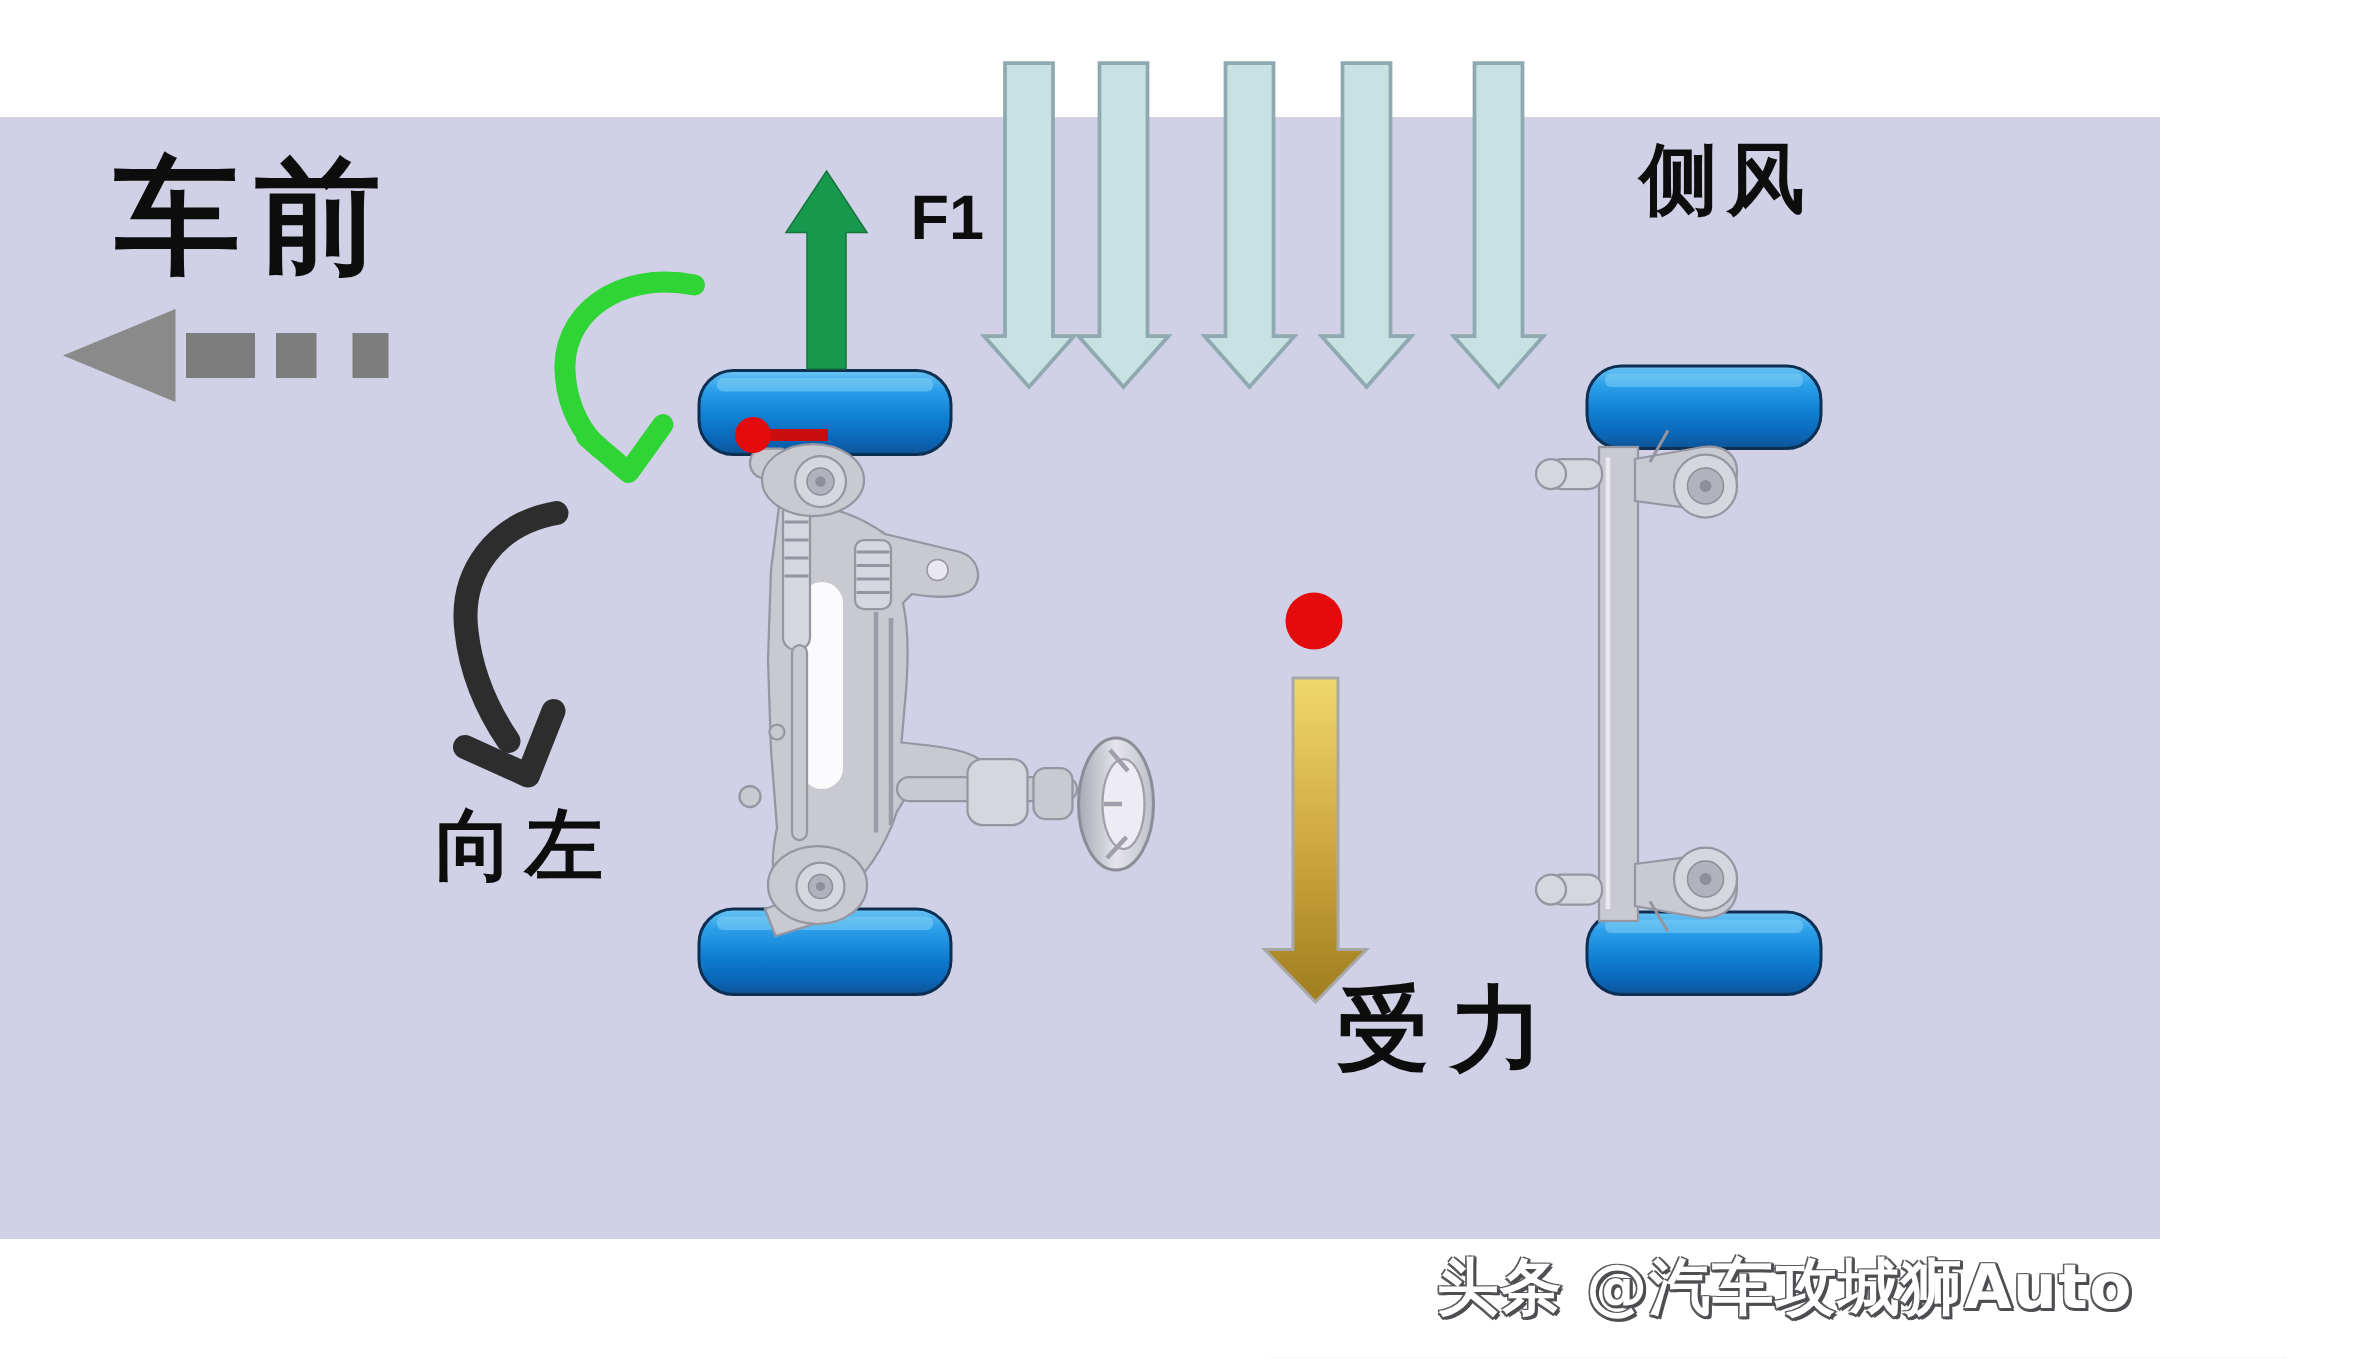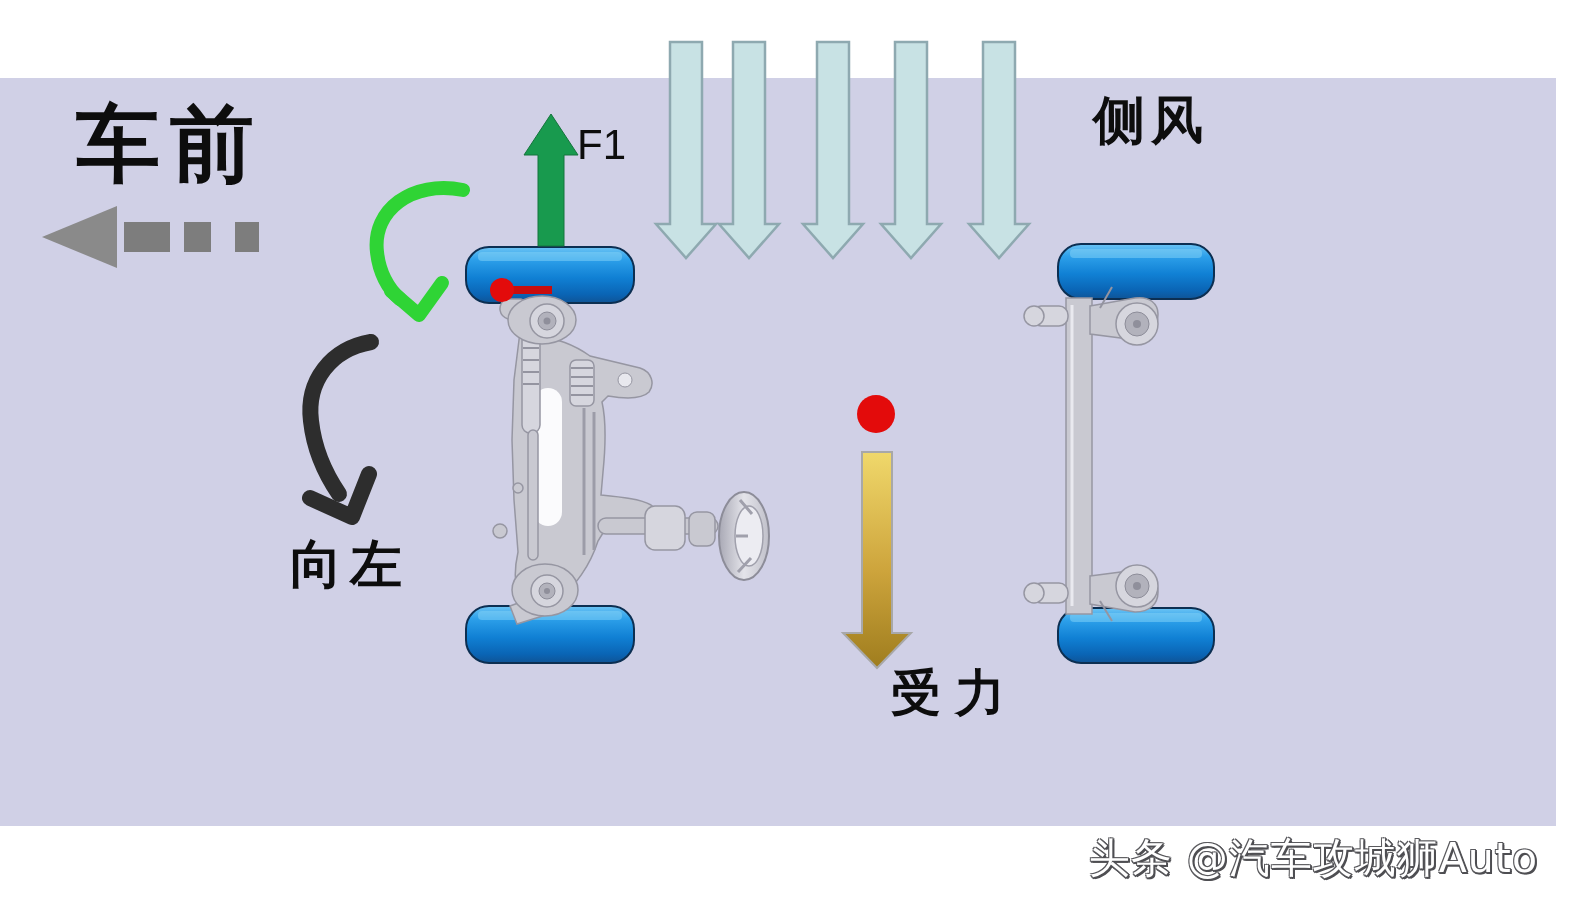--- a/index.html
+++ b/index.html
@@ -1,44 +1,44 @@
 <!DOCTYPE html>
 <html style="--page: #ffffff; --band: #d0d0e6; --crosswind-fill: #c8e2e4; --crosswind-stroke: #8ea9b0; --f1-green: #189a4e; --rotation-green: #2fd435; --rotation-black: #2d2d2d; --direction-gray: #7d7d7d; --force-gold-light: #f0d86b; --force-gold-dark: #9f7d1e; --marker-red: #e30b0b; --wheel-blue: #1080d4; --wheel-outline: #0c2f52; --text-black: #0d0d0d;"><head>
 <meta charset="utf-8">
 <style>
   html,body{margin:0;padding:0;background:#ffffff;}
   #stage{
     position:relative;
-    width:1556px;height:905px;
+    width:1440px;height:905px;
     overflow:hidden;
     background:var(--page,#ffffff);
     font-family:"Liberation Sans","DejaVu Sans",sans-serif;
   }
   #band{
     position:absolute;left:0;top:78px;width:1584px;height:748px;
     background:var(--band,#d0d0e6);
   }
   #gfx{position:absolute;left:0;top:0;}
   .cjk{
     position:absolute;color:var(--text-black,#0d0d0d);
     font-weight:bold;line-height:1;white-space:nowrap;
     font-family:"DejaVu Sans","Liberation Sans",sans-serif;
   }
   #front-label{left:76px;top:102px;font-size:84px;letter-spacing:10px;}
   #crosswind-label{left:1093px;top:94px;font-size:52px;letter-spacing:6px;}
   #turn-left-label{left:290px;top:538px;font-size:52px;letter-spacing:8px;}
-  #force-label{left:891px;top:655px;font-size:50px;letter-spacing:14px;margin-top:13px;}
+  #force-label{left:891px;top:655px;font-size:62px;letter-spacing:14px;}
   #f1-label{
-    position:absolute;left:577px;top:121px;
-    font-size:42px;font-weight:400;color:var(--text-black,#0d0d0d);
+    position:absolute;left:607px;top:121px;
+    font-size:42px;font-weight:700;color:var(--text-black,#0d0d0d);
     font-family:"Liberation Sans","DejaVu Sans",sans-serif;
   }
   #watermark{
     position:absolute;right:18px;top:831px;
-    font-size:41px;font-weight:400;letter-spacing:1px;
+    font-size:41px;font-weight:700;letter-spacing:1px;
     color:#ffffff;white-space:nowrap;
     font-family:"DejaVu Sans","Liberation Sans",sans-serif;
     text-shadow:2px 2px 0 #4e4e52,-1px -1px 0 #5a5a5e,1px -1px 0 #5a5a5e,
                 -1px 1px 0 #5a5a5e,2px 0 0 #4e4e52,0 2px 0 #4e4e52;
   }
   .wind{fill:var(--crosswind-fill,#c8e2e4);stroke:var(--crosswind-stroke,#8ea9b0);stroke-width:2.5;}
   .wheel{fill:url(#wheelGrad);stroke:var(--wheel-outline,#0c2f52);stroke-width:2;}
   .wheelhl{fill:#7fd0f6;opacity:.55;}
   .metal{fill:#c9c9d1;stroke:#9696a2;stroke-width:1.5;}
   .metal-light{fill:#d6d6de;stroke:#9696a2;stroke-width:1.5;}

